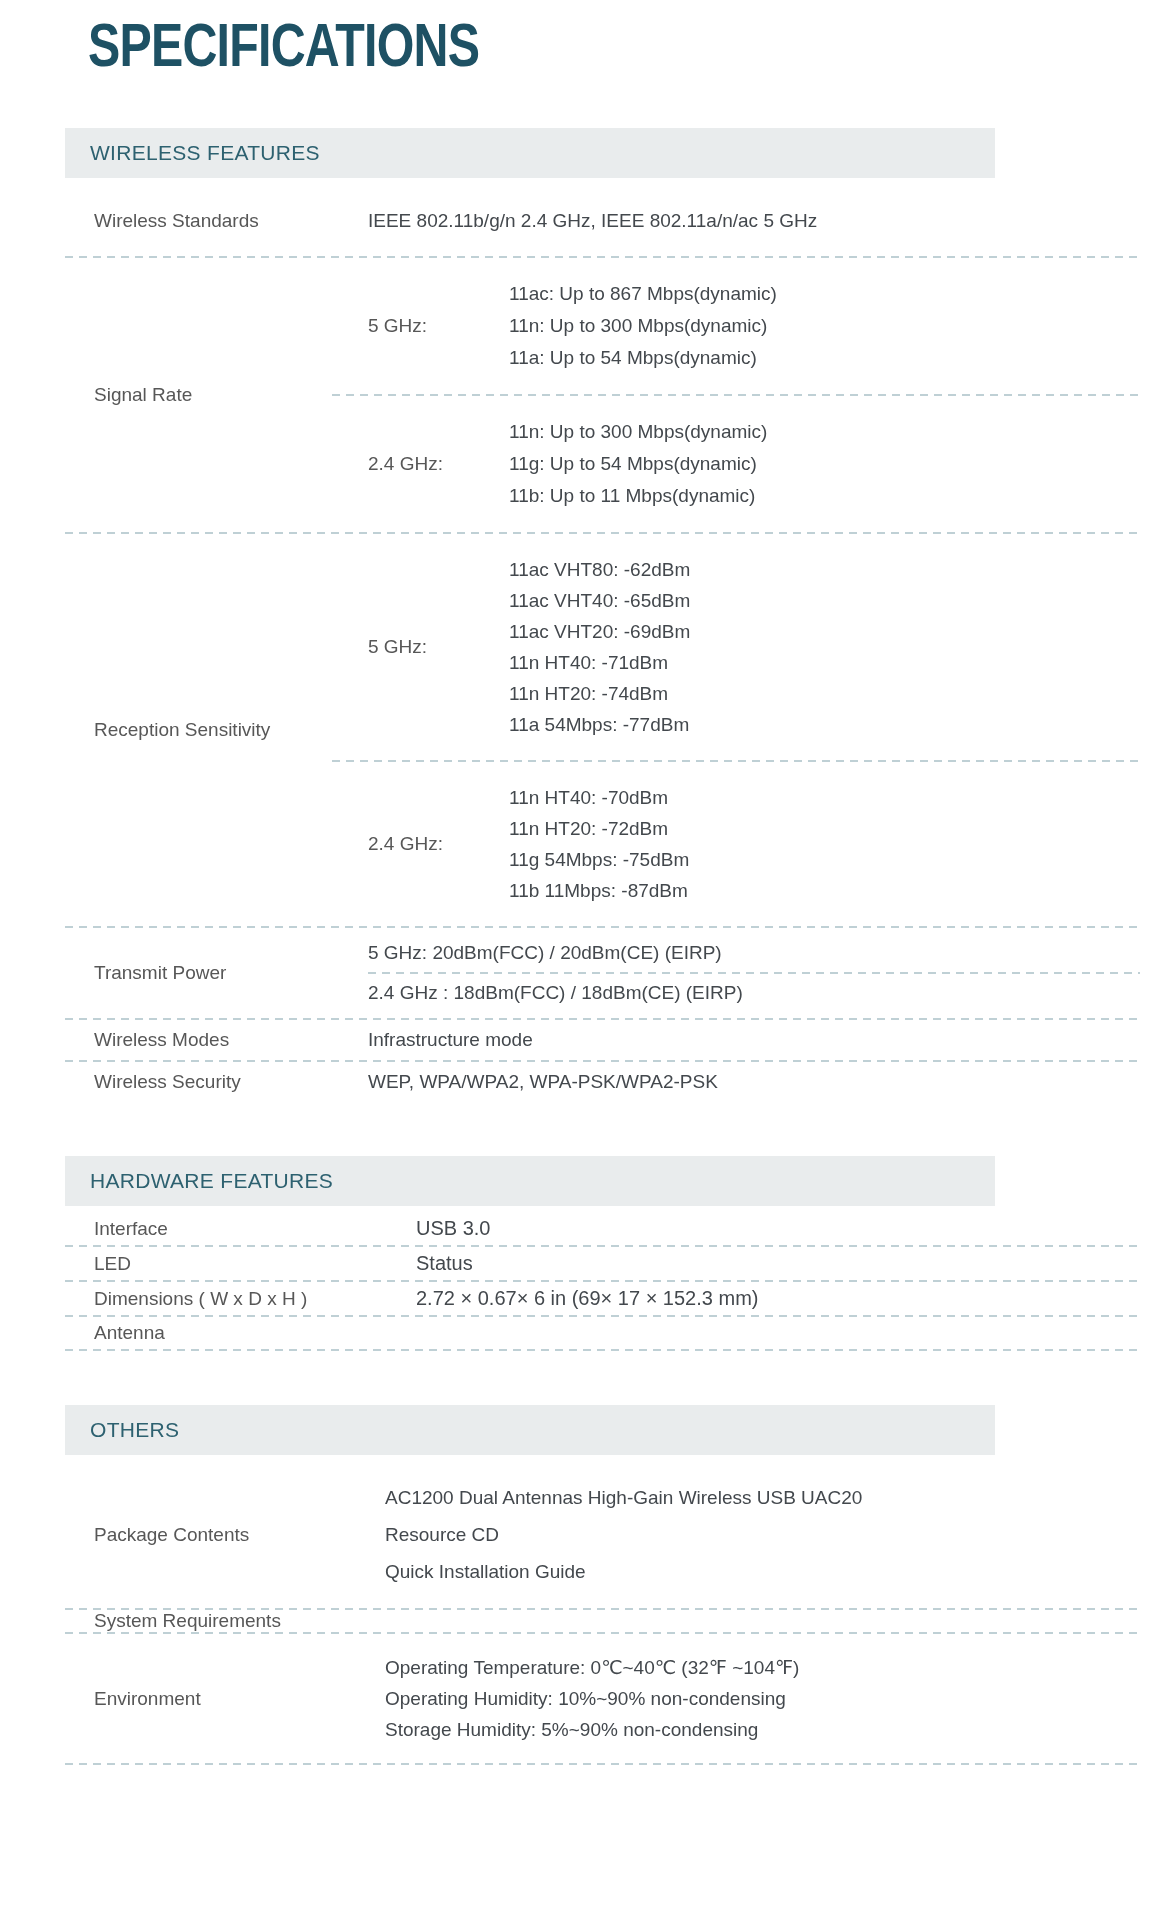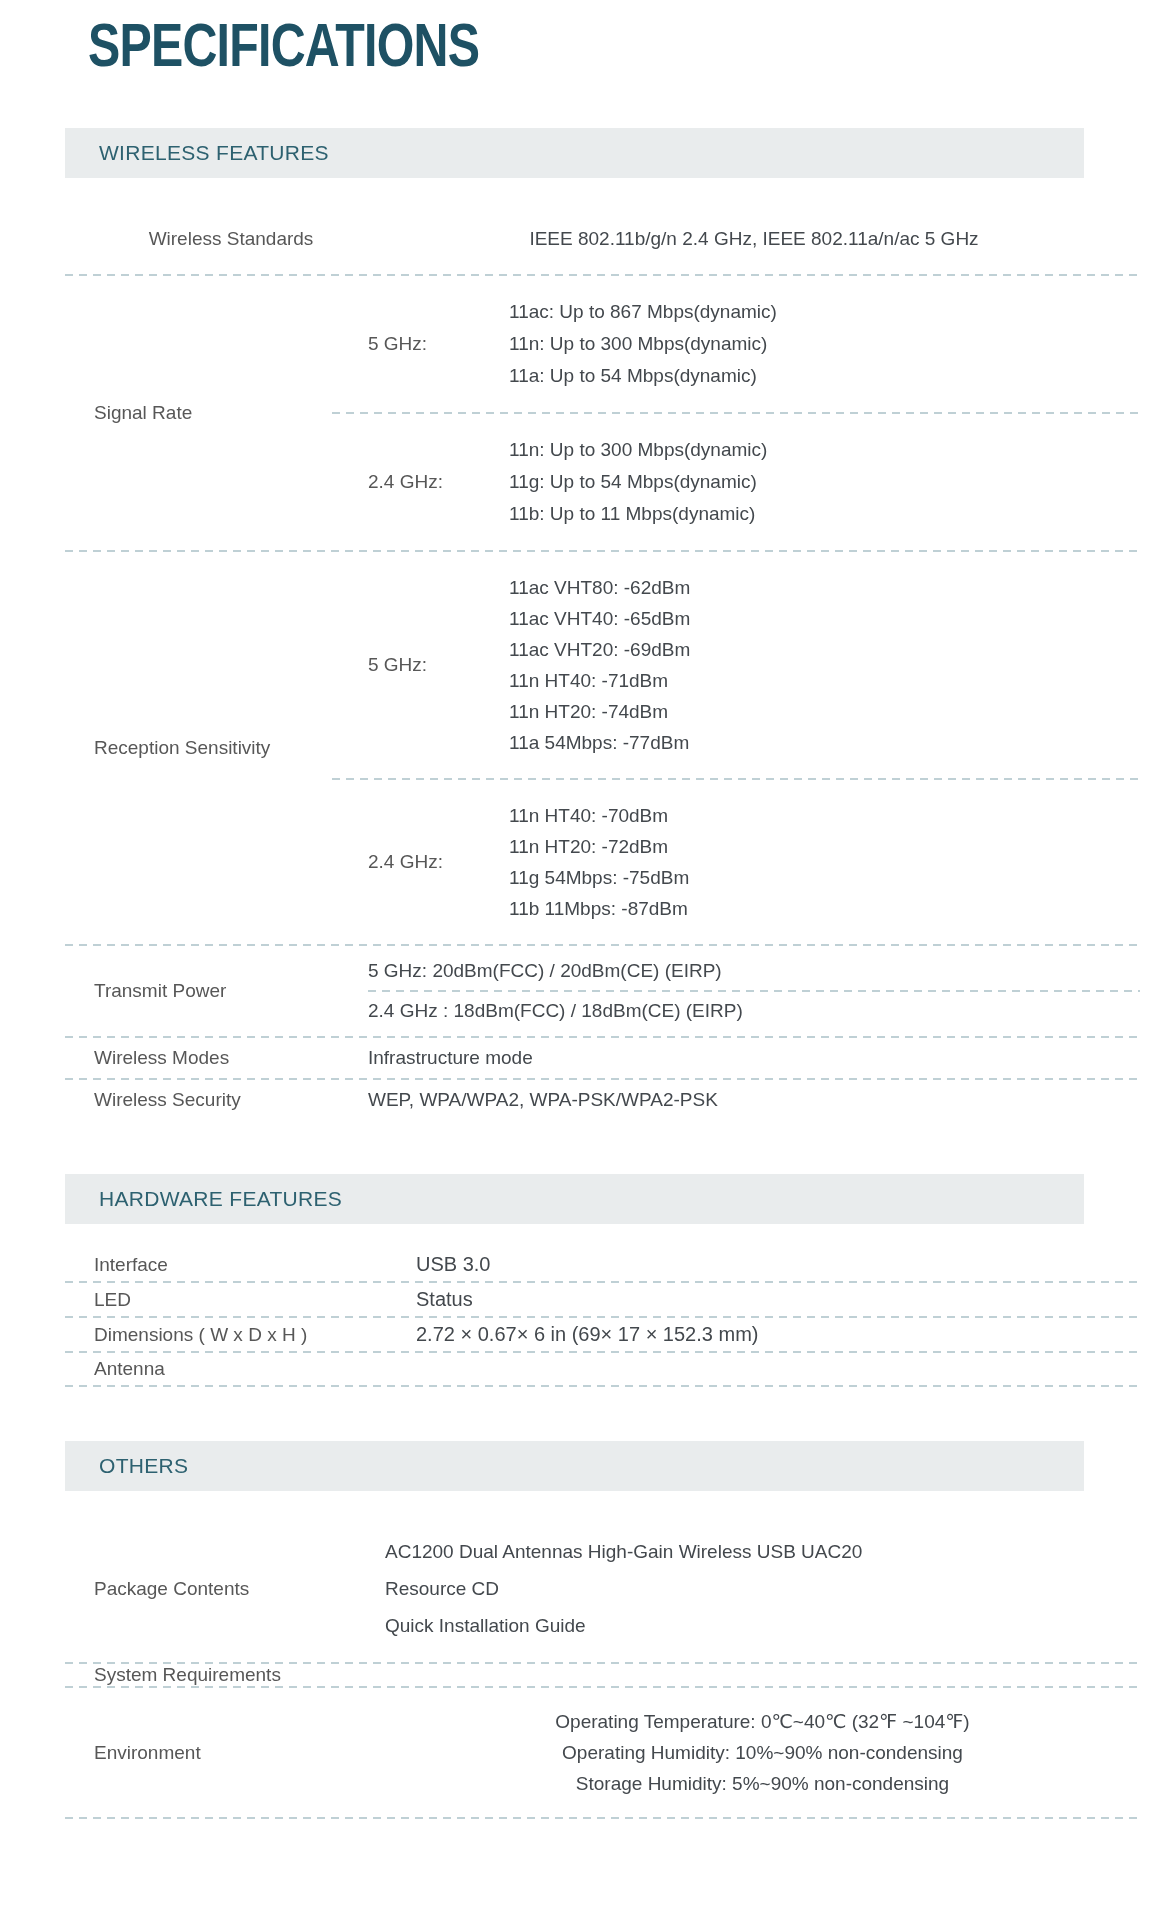--- a/index.html
+++ b/index.html
@@ -21,44 +21,44 @@
     margin:14px 0 0 88px;
     font-size:62px;font-weight:700;letter-spacing:-1px;
     color:var(--accent);
     transform:scaleX(0.78);transform-origin:left center;
     white-space:nowrap;line-height:1;
   }
   .content{margin:0 0 0 65px;width:1075px;}
   .section{margin-top:54px;}
   .section:first-of-type{margin-top:52px;}
   .section-header{
-    width:1019px;height:50px;line-height:50px;
+    width:930px;height:50px;line-height:50px;
     background:var(--header-bg);
     color:var(--header-text);
     font-size:21px;letter-spacing:.3px;
-    padding-left:34px;
-    margin-bottom:24px;
+    padding-left:25px;
+    margin-bottom:6px;
   }
   .spec-row{
     display:grid;
     grid-template-columns:274px 1fr;
     padding-left:29px;
     align-items:center;
   }
   .spec-row.hw{grid-template-columns:291px 1fr;}
   .row-label{
     font-size:19px;color:var(--label-text);
     align-self:center;
   }
   .row-value{
     font-size:19px;color:var(--value-text);
     white-space:pre-wrap;
   }
   .row-value.hw{font-size:20px;}
-  .pad-lg{padding-top:26px;padding-bottom:24px;text-align:center;}
+  .pad-lg{padding-top:26px;padding-bottom:24px;}
   .pad-sm{padding-top:9px;padding-bottom:9px;}
   .pad-hw{padding-top:5px;padding-bottom:5px;gap:31px;}
   .cell-rest{min-width:0;}
   .group{
     display:grid;grid-template-columns:141px 1fr;
     align-items:center;
     padding:20px 0;
   }
   .group .band{font-size:19px;color:var(--label-text);}
   .group .lines{min-width:0;}
@@ -73,21 +73,21 @@
   }
   .divider-inner{margin-left:-36px;}
   .tp-lines{padding:10px 0;}
   .tp-lines .line{line-height:30px;}
   .tp-gap{margin:4px 0 4px;}
   .pkg .line{line-height:37px;}
   .pkg{padding:18px 0;}
   .sys .line{line-height:34px;}
   .sys{padding:22px 0;}
   .env .line{line-height:31px;}
-  .env{padding:18px 0;text-align:center;}
+  .env{padding:18px 0;}
 </style>
 </head>
 <body>
 
 <h1 class="page-title">SPECIFICATIONS</h1>
 
 <div class="content">
 
   <div class="section">
     <div class="section-header">WIRELESS FEATURES</div>

